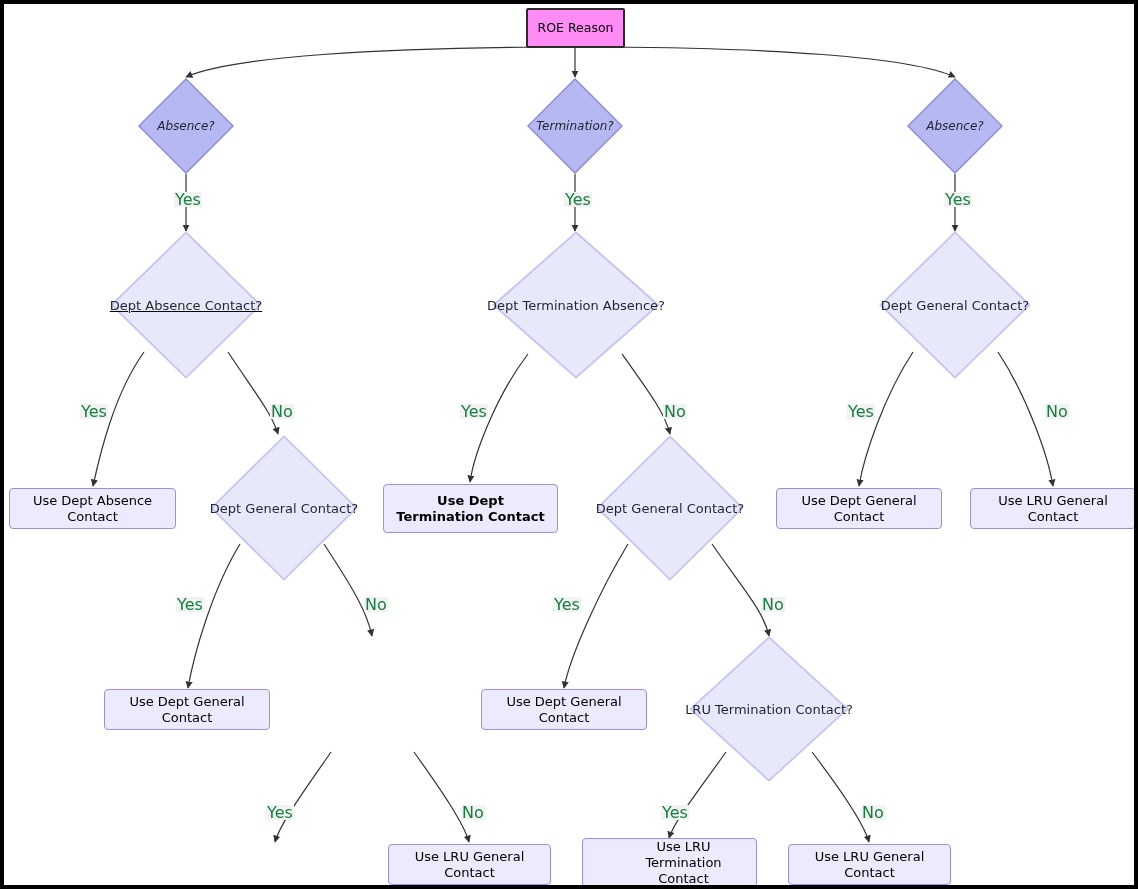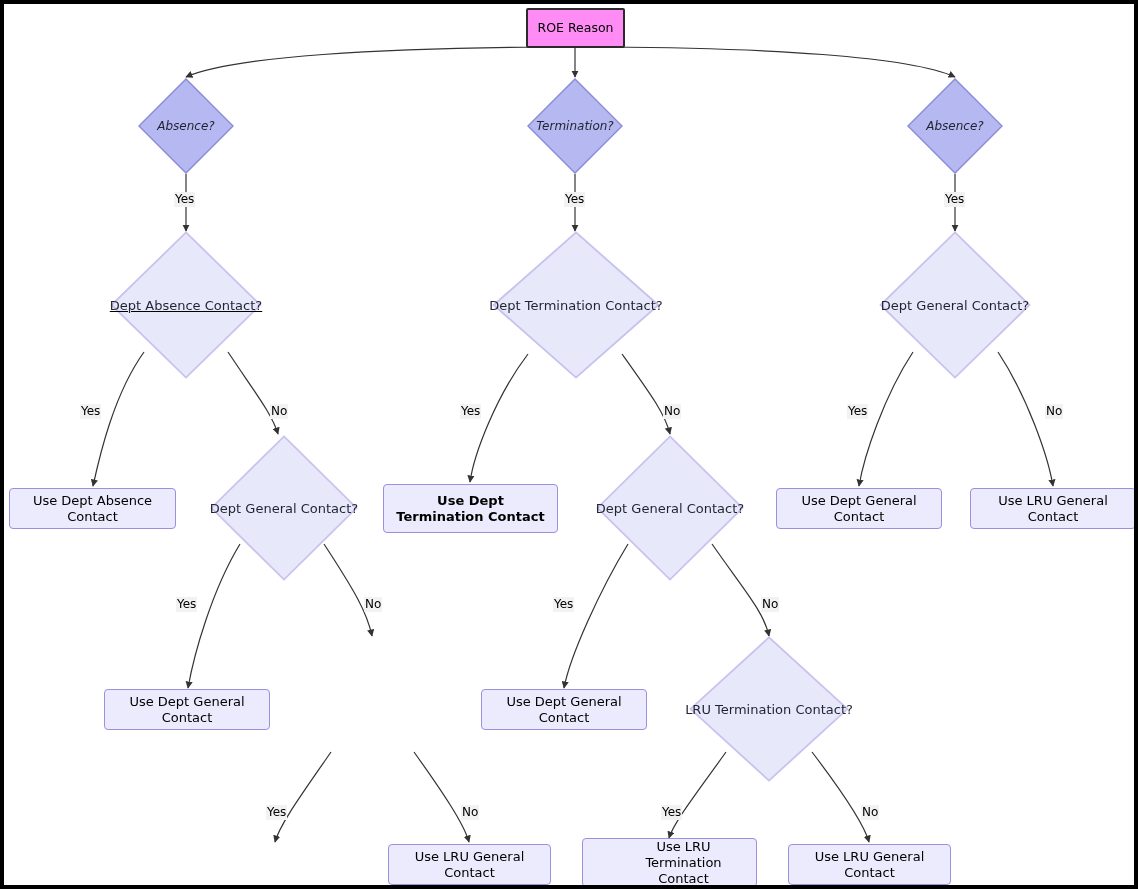--- a/index.html
+++ b/index.html
@@ -70,22 +70,22 @@
     font-size: 13px;
     color: #1f2430;
     text-align: center;
     white-space: nowrap;
     pointer-events: none;
   }
   .diamond.lvl1 .label { font-size: 12px; font-style: italic; }
   
   .edge-label {
     position: absolute;
-    font-size: 12px;
-    color: #000000;
+    font-size: 16px;
+    color: #15803d;
     background: #f2f2f2;
     padding: 0 1px;
     line-height: 15px;
     white-space: nowrap;
   }
 </style>
 </head>
 <body>
 
 <div id="canvas">
@@ -179,21 +179,21 @@
     <svg class="shape" viewBox="0 0 100 100" preserveAspectRatio="none">
       <polygon points="50,1 99,50 50,99 1,50" fill="#e8e8fb" stroke="#c9c2ee" stroke-width="1.2"></polygon>
     </svg>
     <span class="label">Dept Absence Contact?</span>
   </div>
 
   <div class="diamond" style="left:488px; top:227px; width:168px; height:148px;">
     <svg class="shape" viewBox="0 0 100 100" preserveAspectRatio="none">
       <polygon points="50,1 99,50 50,99 1,50" fill="#e8e8fb" stroke="#c9c2ee" stroke-width="1.2"></polygon>
     </svg>
-    <span class="label">Dept Termination Contact?</span>
+    <span class="label">Dept Termination Absence?</span>
   </div>
 
   <div class="diamond" style="left:875px; top:227px; width:152px; height:148px;">
     <svg class="shape" viewBox="0 0 100 100" preserveAspectRatio="none">
       <polygon points="50,1 99,50 50,99 1,50" fill="#e8e8fb" stroke="#c9c2ee" stroke-width="1.2"></polygon>
     </svg>
     <span class="label">Dept General Contact?</span>
   </div>
 
   <div class="node rect" style="left:5px; top:484px; width:167px; height:41px;">

